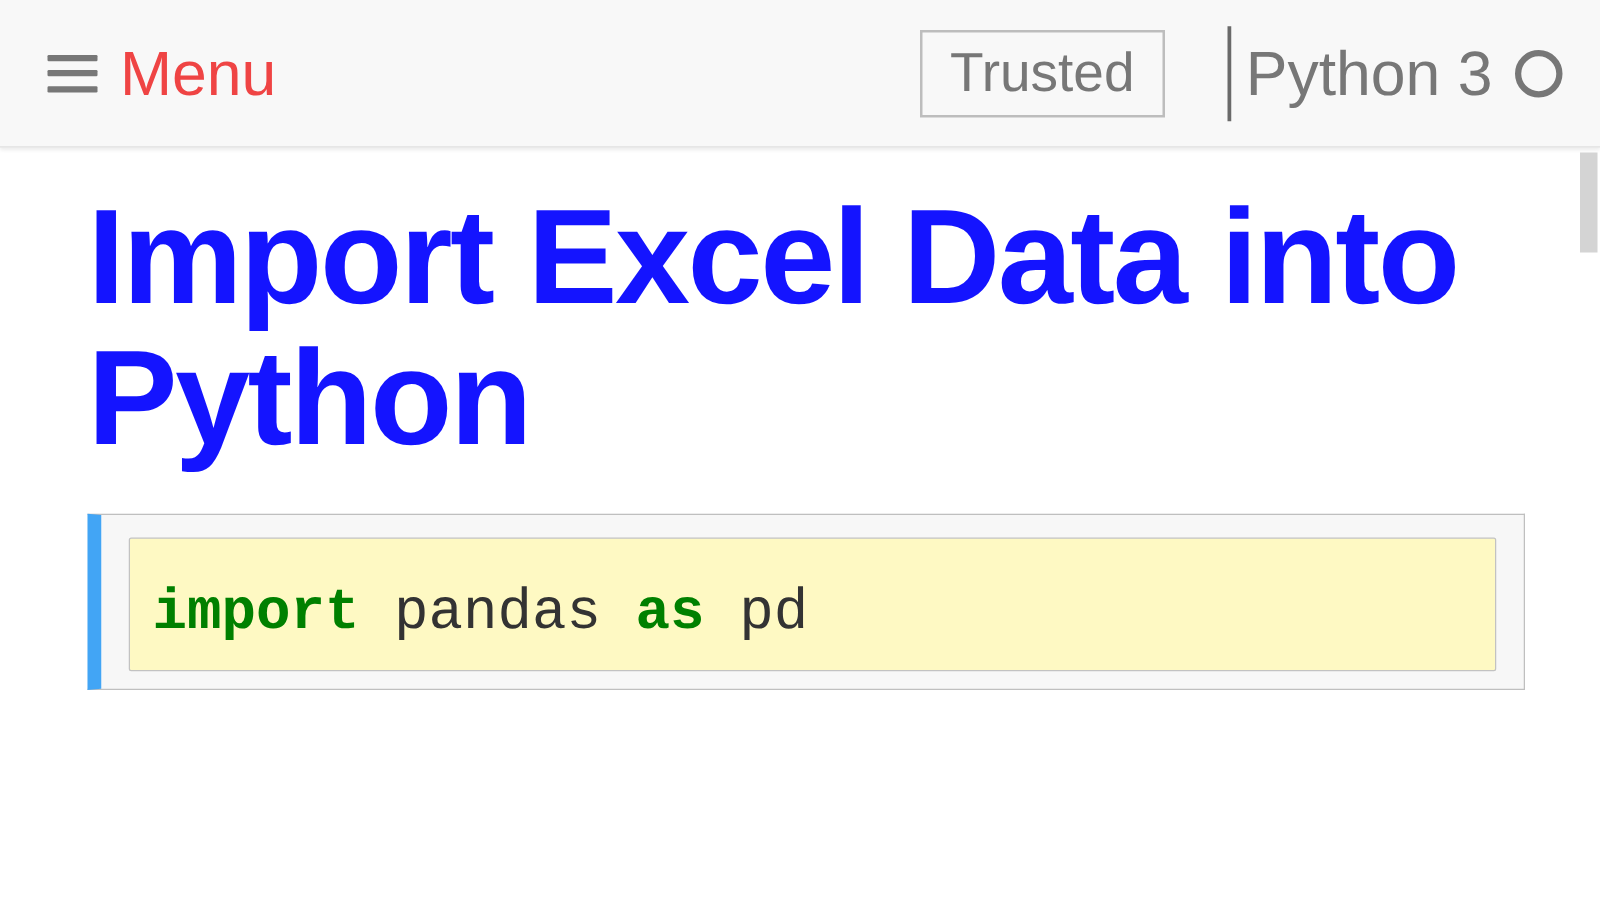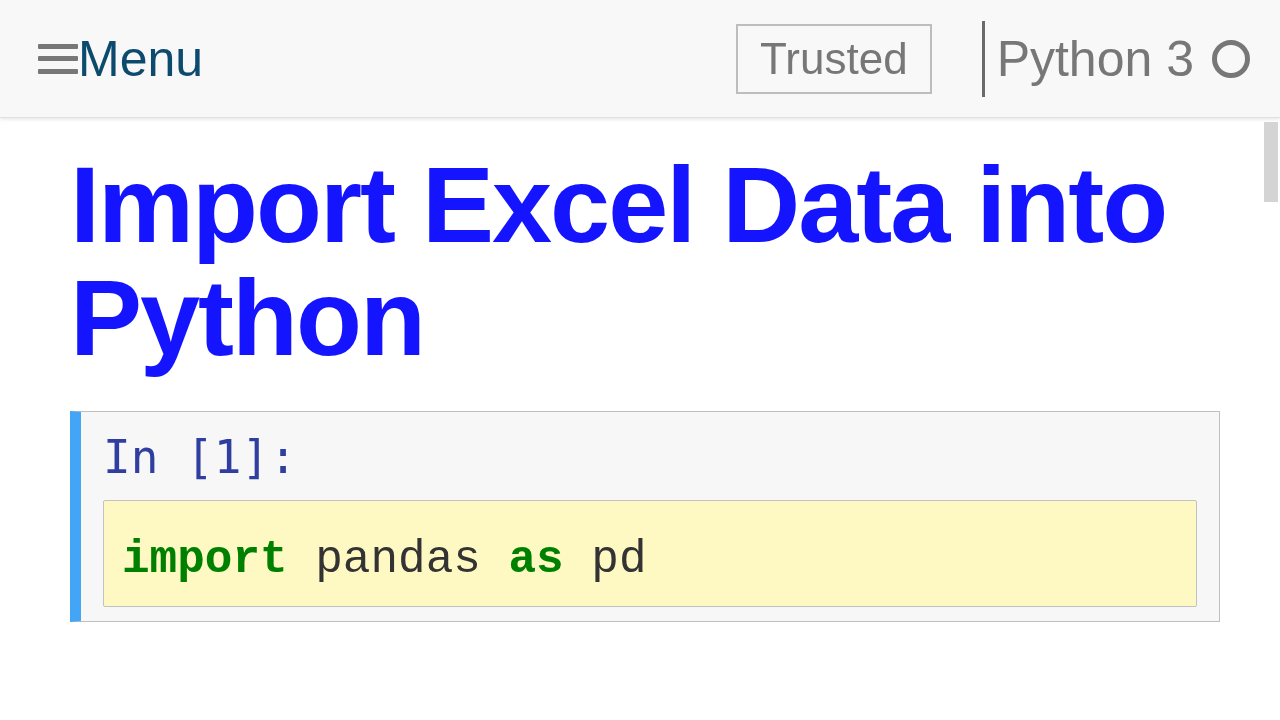--- a/index.html
+++ b/index.html
@@ -11,21 +11,22 @@
       height: 118px;
       background: #f8f8f8;
       border-bottom: 1px solid #e0e0e0;
       box-shadow: 0 2px 3px rgba(0,0,0,0.08);
       padding: 0 30px 0 38px;
     }
 
     .menu-btn {
       display: flex;
       align-items: center;
-      color: #0c4a6e;
+      gap: 18px;
+      color: #ef4444;
       font-size: 50px;
       cursor: pointer;
       user-select: none;
     }
     .hamburger {
       display: flex;
       flex-direction: column;
       justify-content: space-between;
       width: 40px;
       height: 30px;
@@ -139,18 +140,17 @@
   <div class="kernel-name">Python 3</div>
   <div class="kernel-circle"></div>
 </div>
 
 <div class="scrollbar-track"></div>
 
 <div class="content">
   <h1 class="heading">Import Excel Data into Python</h1>
 
   <div class="cell">
-    <div class="prompt">In [1]:</div>
     <div class="code-area">
       <span class="tok-kw">import</span><span class="tok-txt"> pandas </span><span class="tok-kw">as</span><span class="tok-txt"> pd</span>
     </div>
   </div>
 </div>
 
 </body></html>

